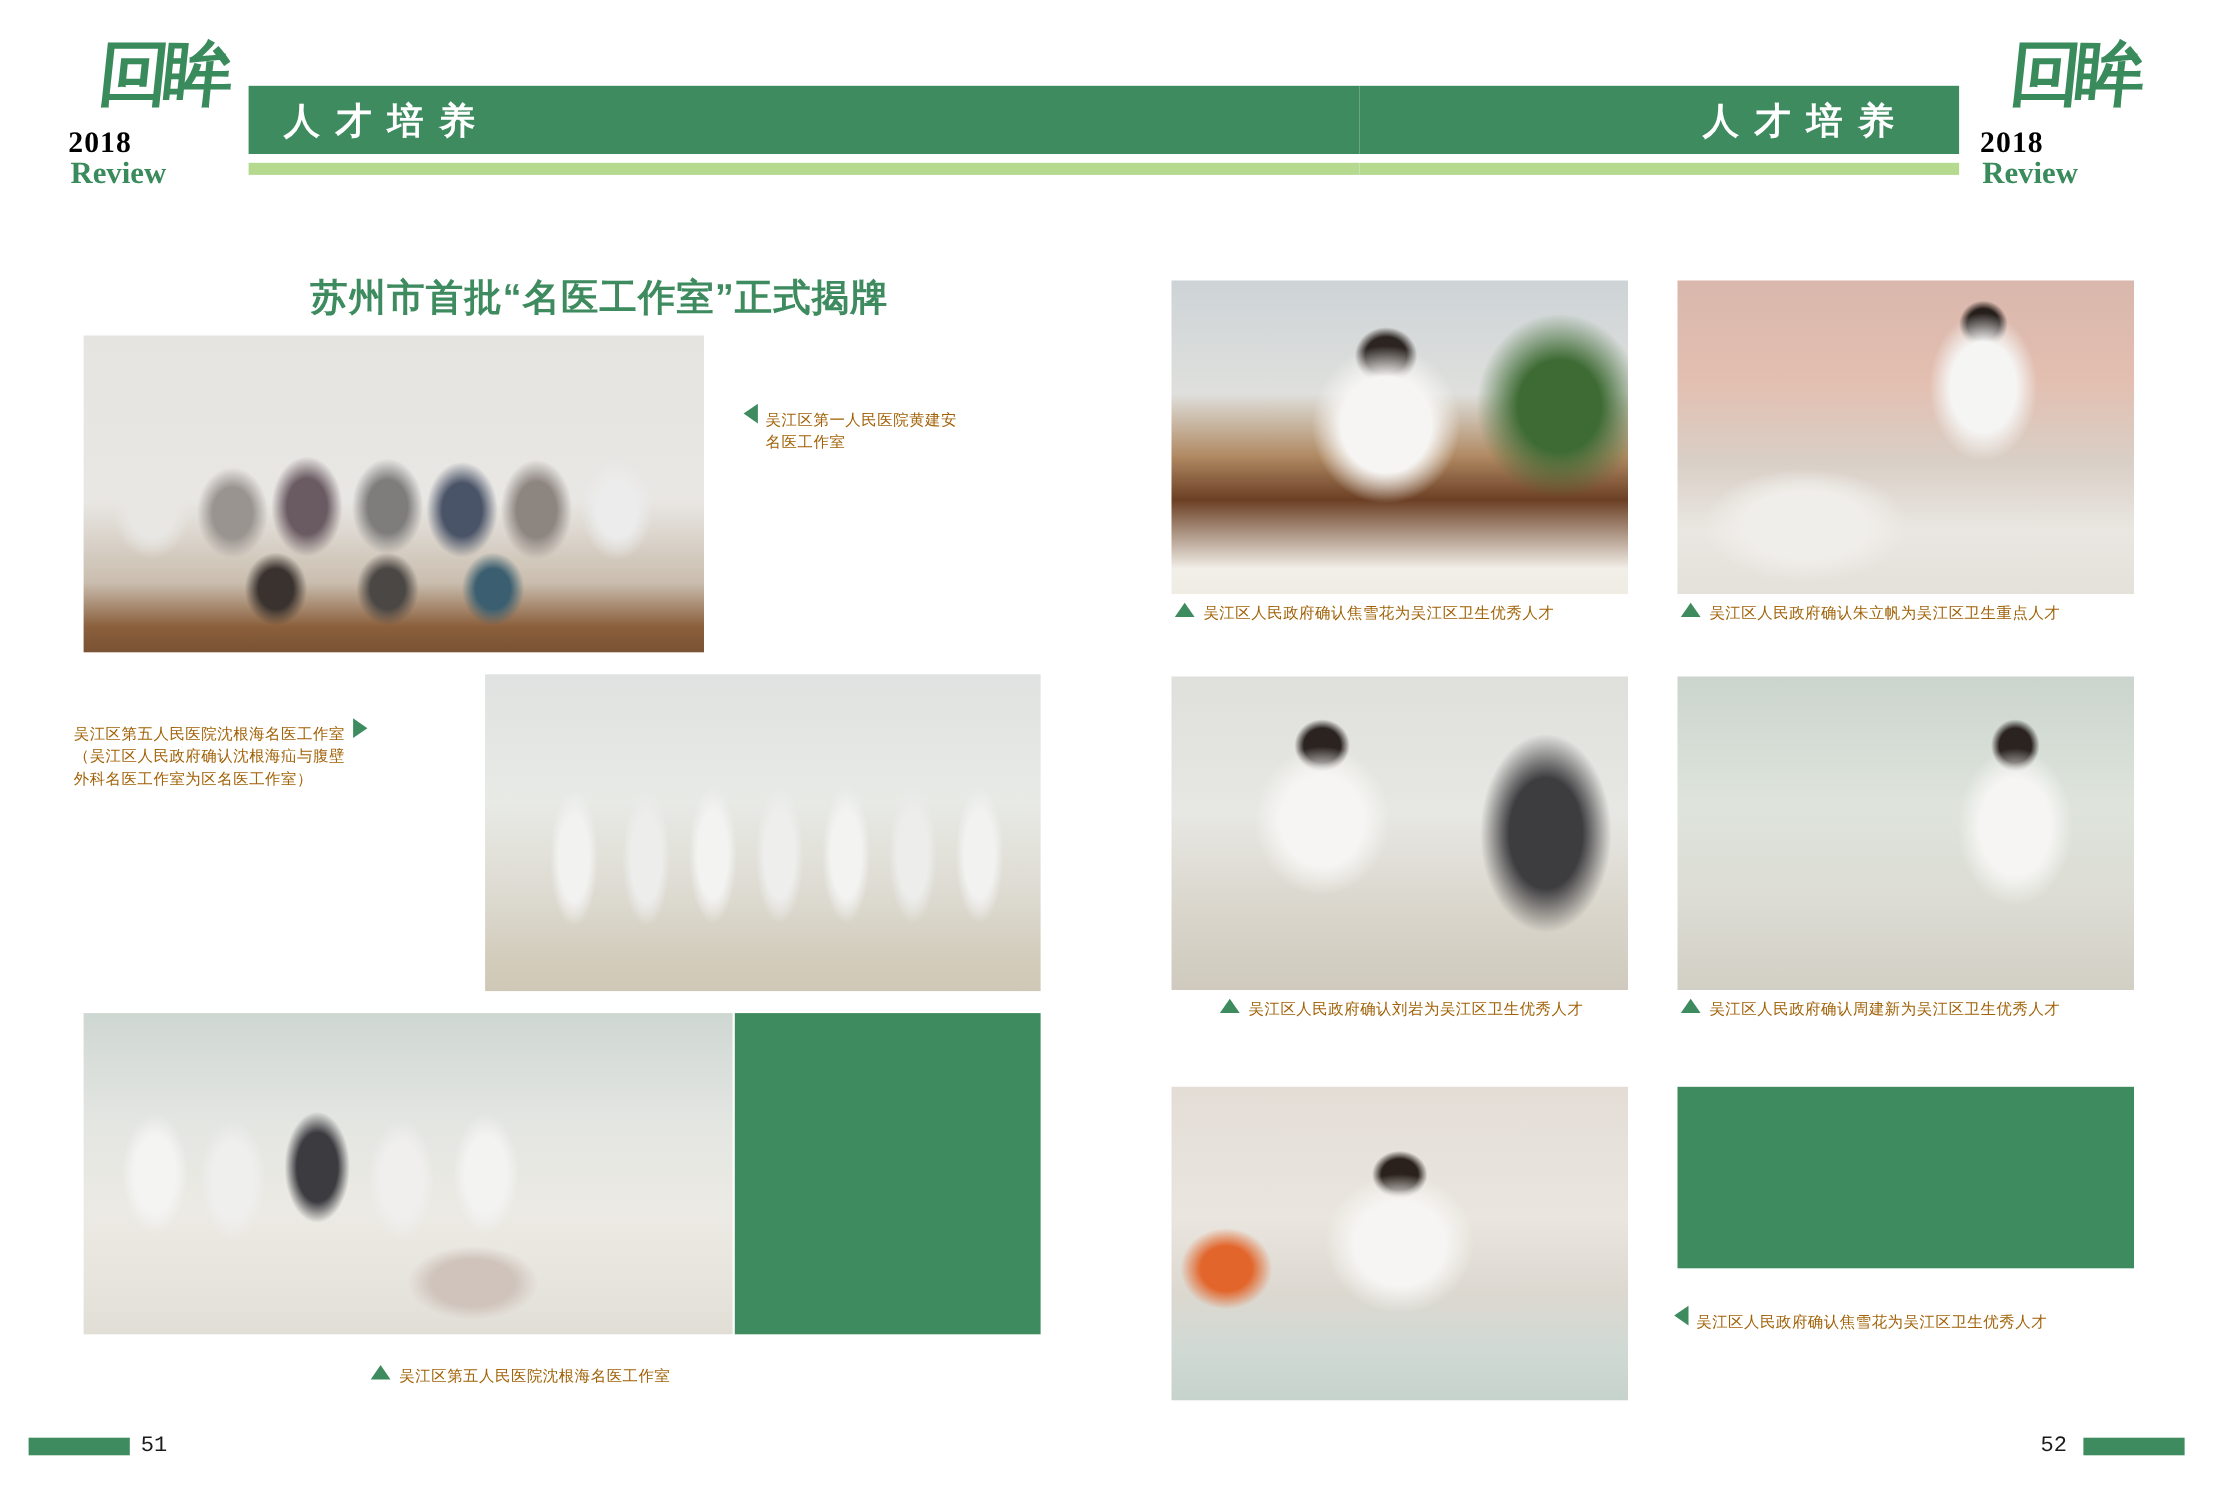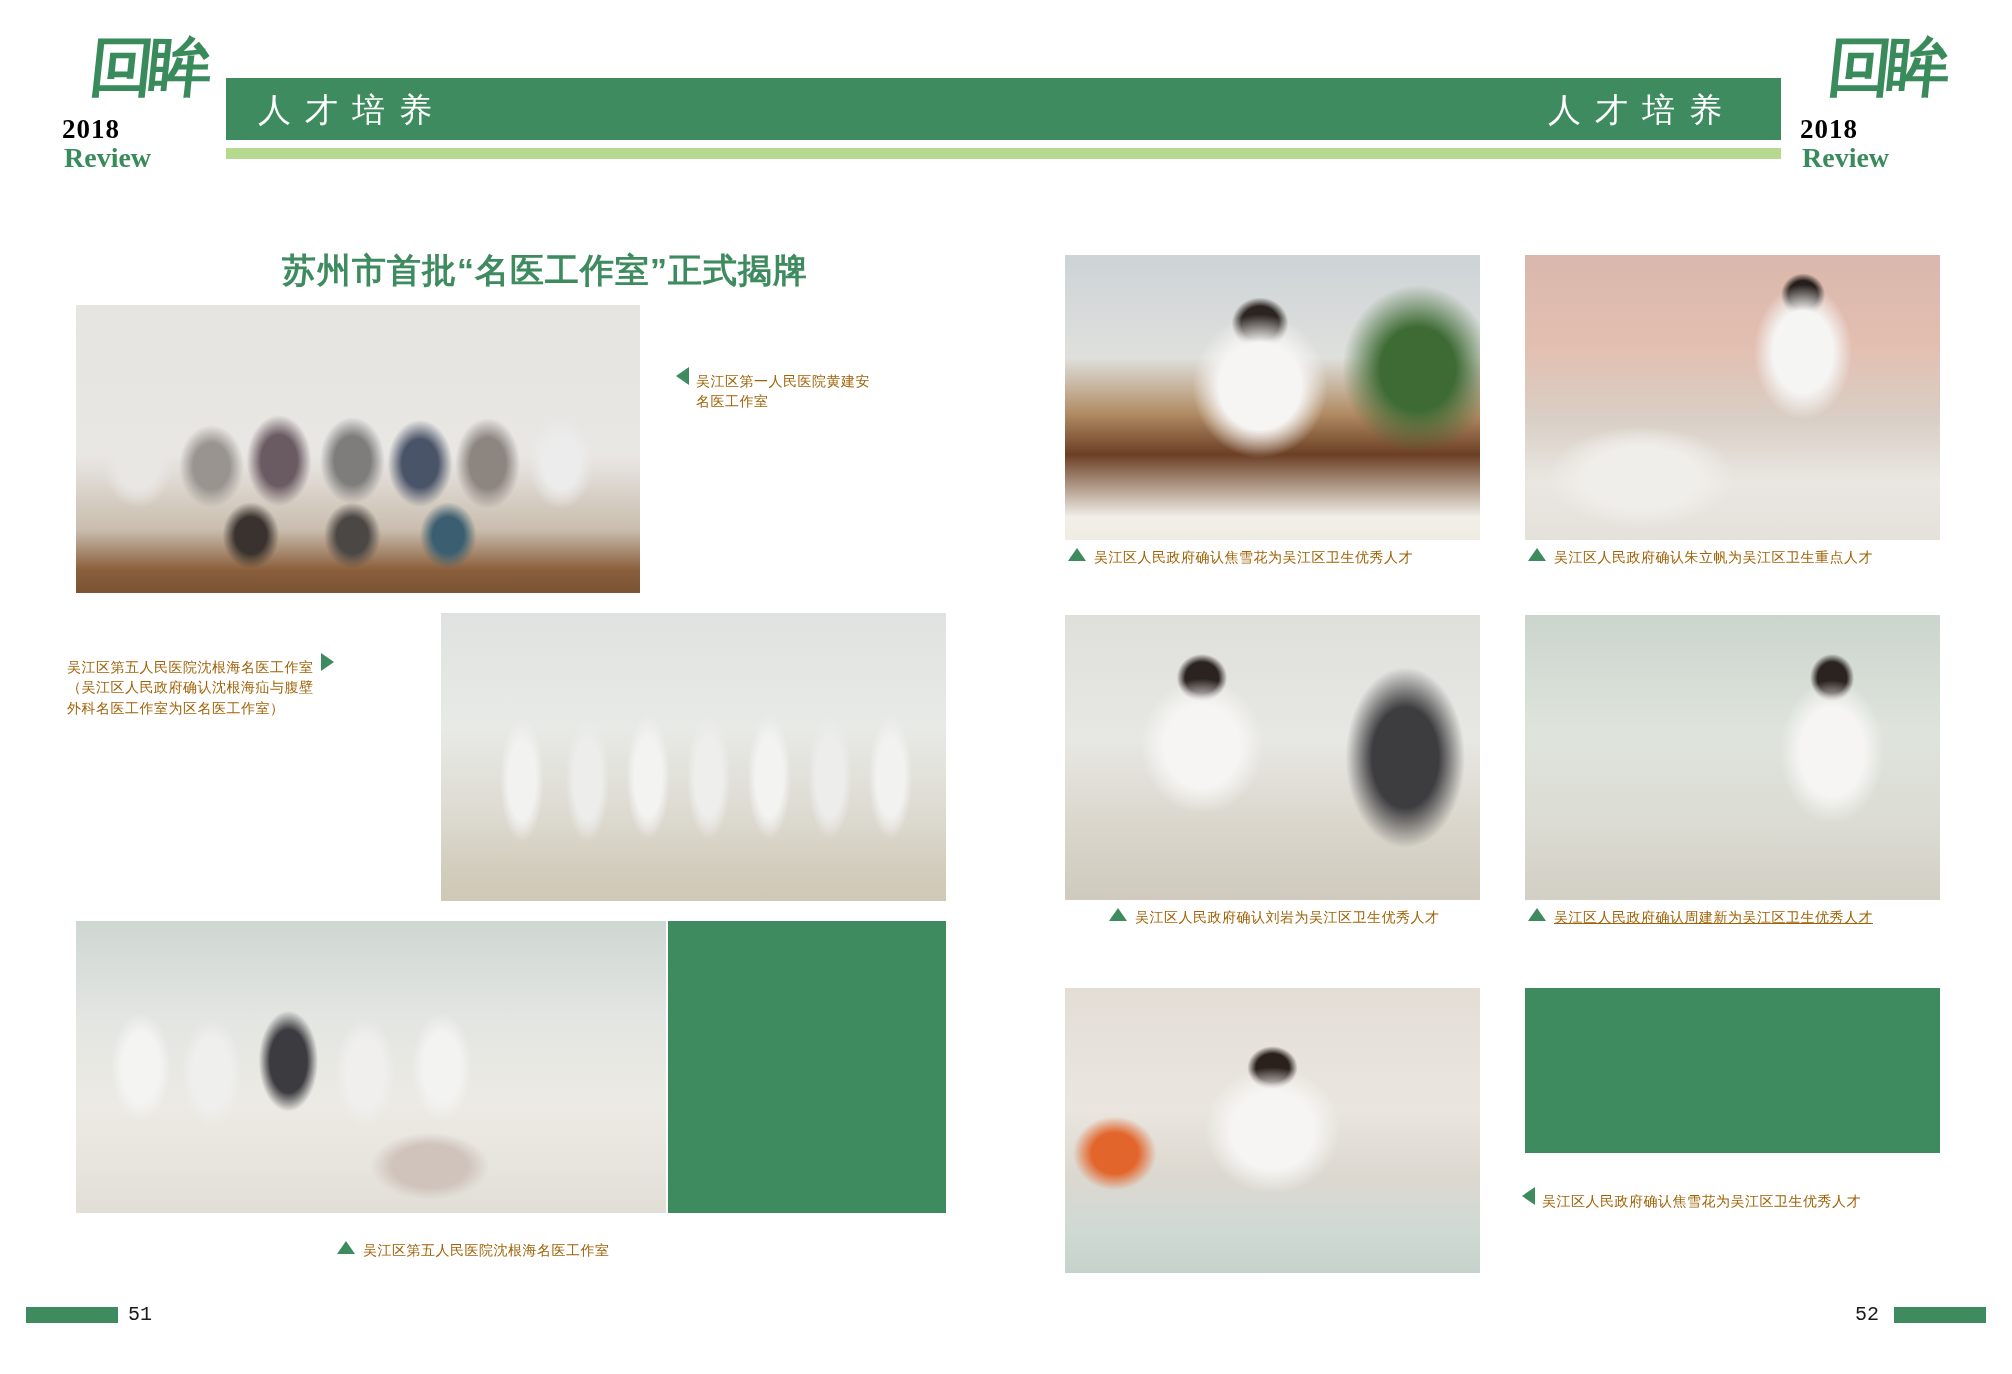--- a/index.html
+++ b/index.html
@@ -86,21 +86,21 @@
     background: #b5d98f;
   }
   .hdr-underline.left  { left: 226px; width: 1010px; }
   .hdr-underline.right { left: 1236px; width: 545px; }
 
   .hdr-title {
     position: absolute;
     top: 88px;
     color: #ffffff;
     font-size: 33px;
-    font-weight: normal;
+    font-weight: bold;
     letter-spacing: 14px;
     font-family: "Liberation Sans", "DejaVu Sans", sans-serif;
     white-space: nowrap;
   }
   .hdr-title.left  { left: 258px; }
   .hdr-title.right { left: 1548px; }
 
   
   .section-title {
     position: absolute;
@@ -301,21 +301,21 @@
     <div class="caption" style="left:1528px; top:547px;">
       <span class="tri tri-up"></span><span>吴江区人民政府确认朱立帆为吴江区卫生重点人才</span>
     </div>
 
     <div class="photo p-screen" style="left:1065px; top:615px; width:415px; height:285px;"></div>
     <div class="photo p-xray" style="left:1525px; top:615px; width:415px; height:285px;"></div>
 
     <div class="caption" style="left:1109px; top:907px;">
       <span class="tri tri-up"></span><span>吴江区人民政府确认刘岩为吴江区卫生优秀人才</span>
     </div>
-    <div class="caption" style="left:1528px; top:907px;text-decoration:underline;">
+    <div class="caption" style="left:1528px; top:907px;">
       <span class="tri tri-up"></span><span>吴江区人民政府确认周建新为吴江区卫生优秀人才</span>
     </div>
 
     <div class="photo p-reading" style="left:1065px; top:988px; width:415px; height:285px;"></div>
 
     <div class="ph-green" style="left:1525px; top:988px; width:415px; height:165px;"></div>
 
     <div class="caption" style="left:1522px; top:1187px;">
       <span class="tri tri-left"></span><span>吴江区人民政府确认焦雪花为吴江区卫生优秀人才</span>
     </div>

